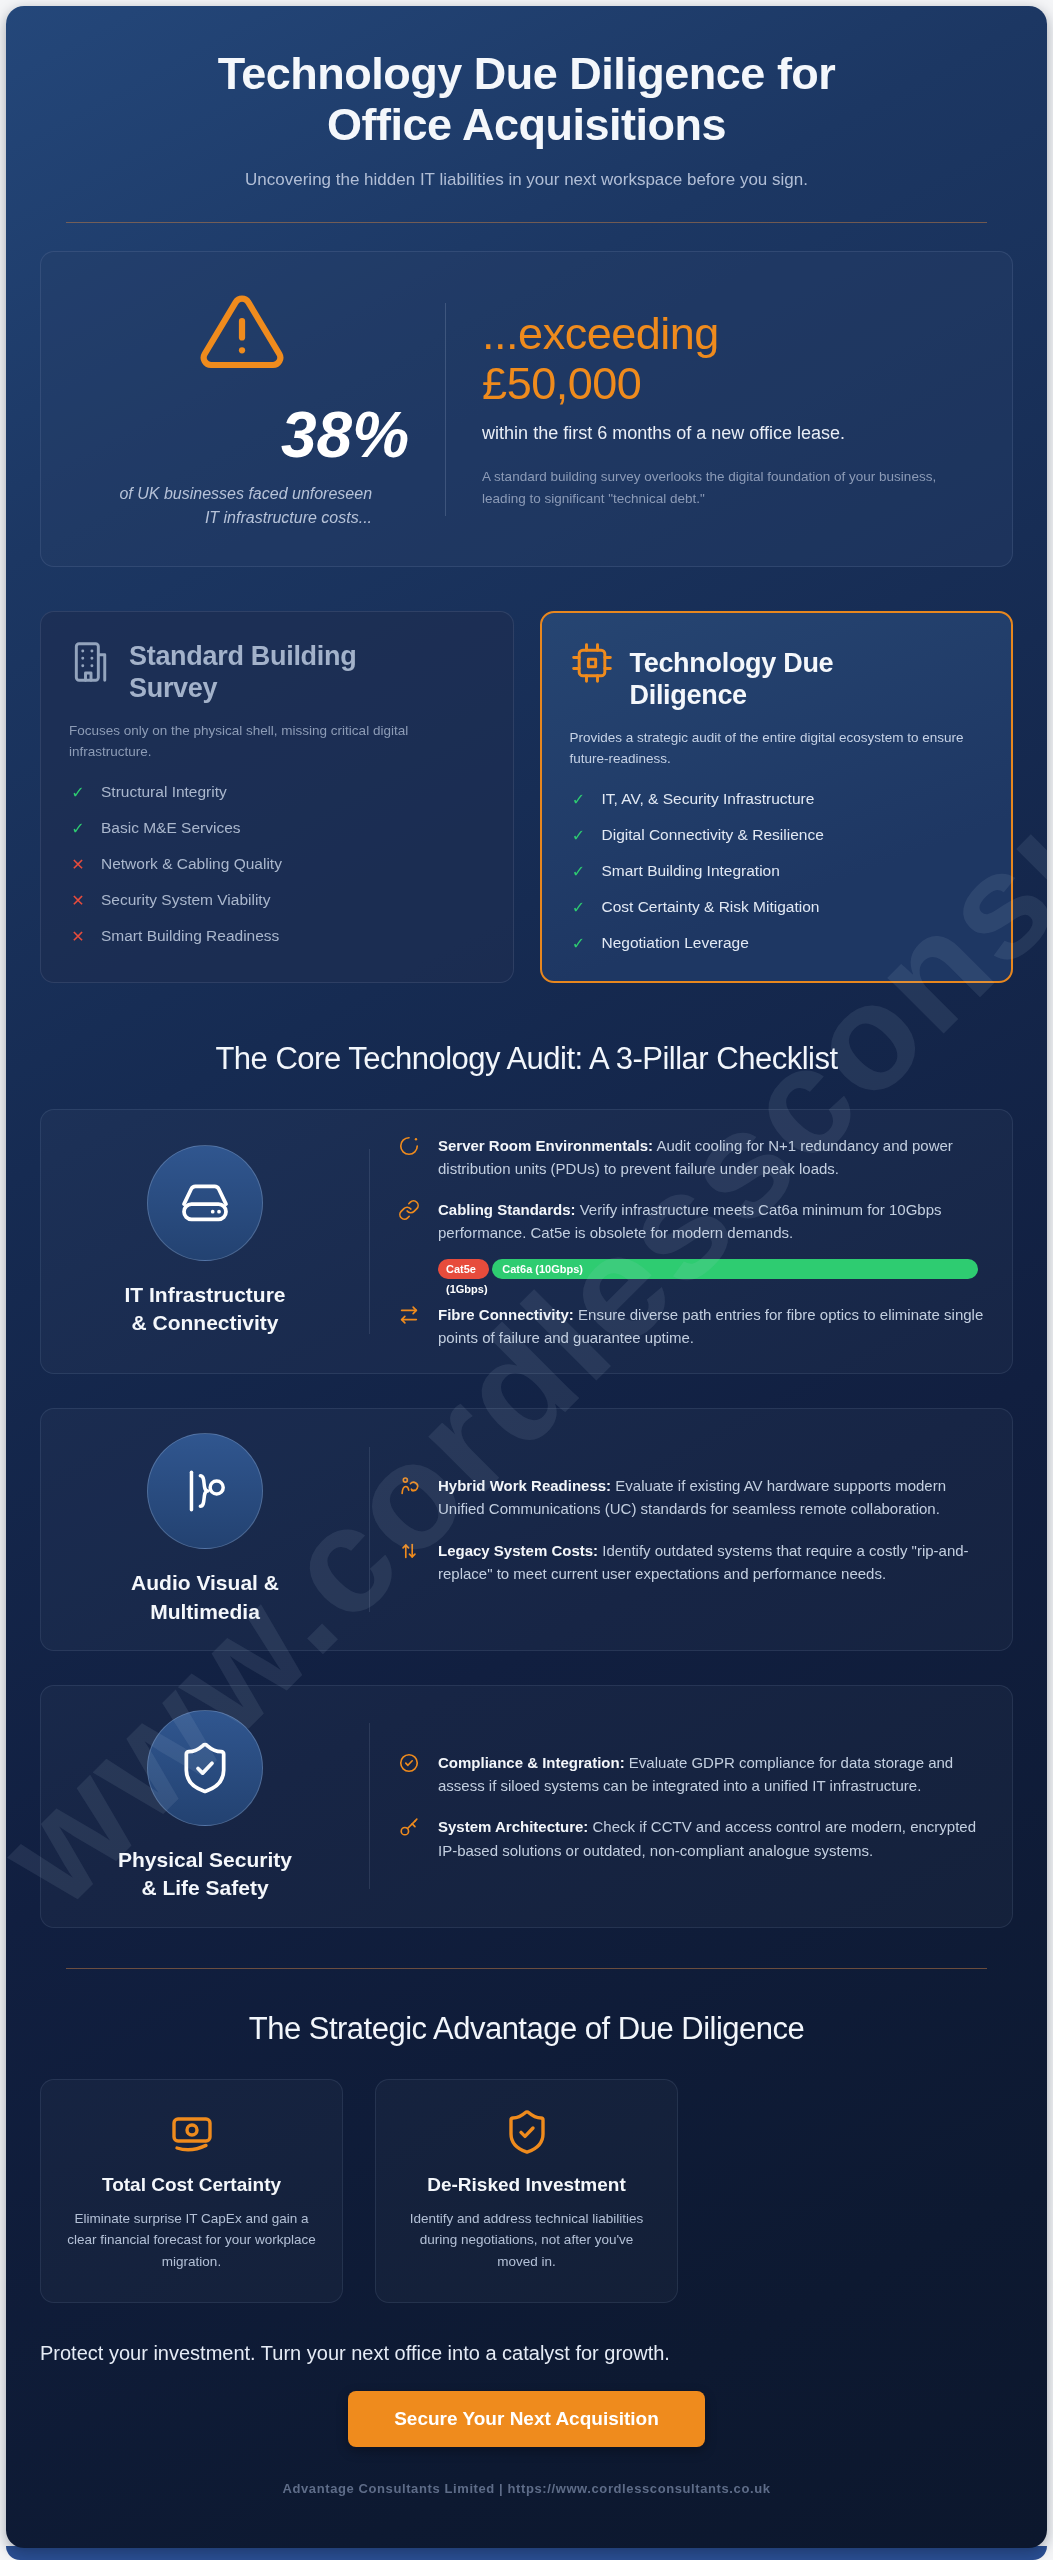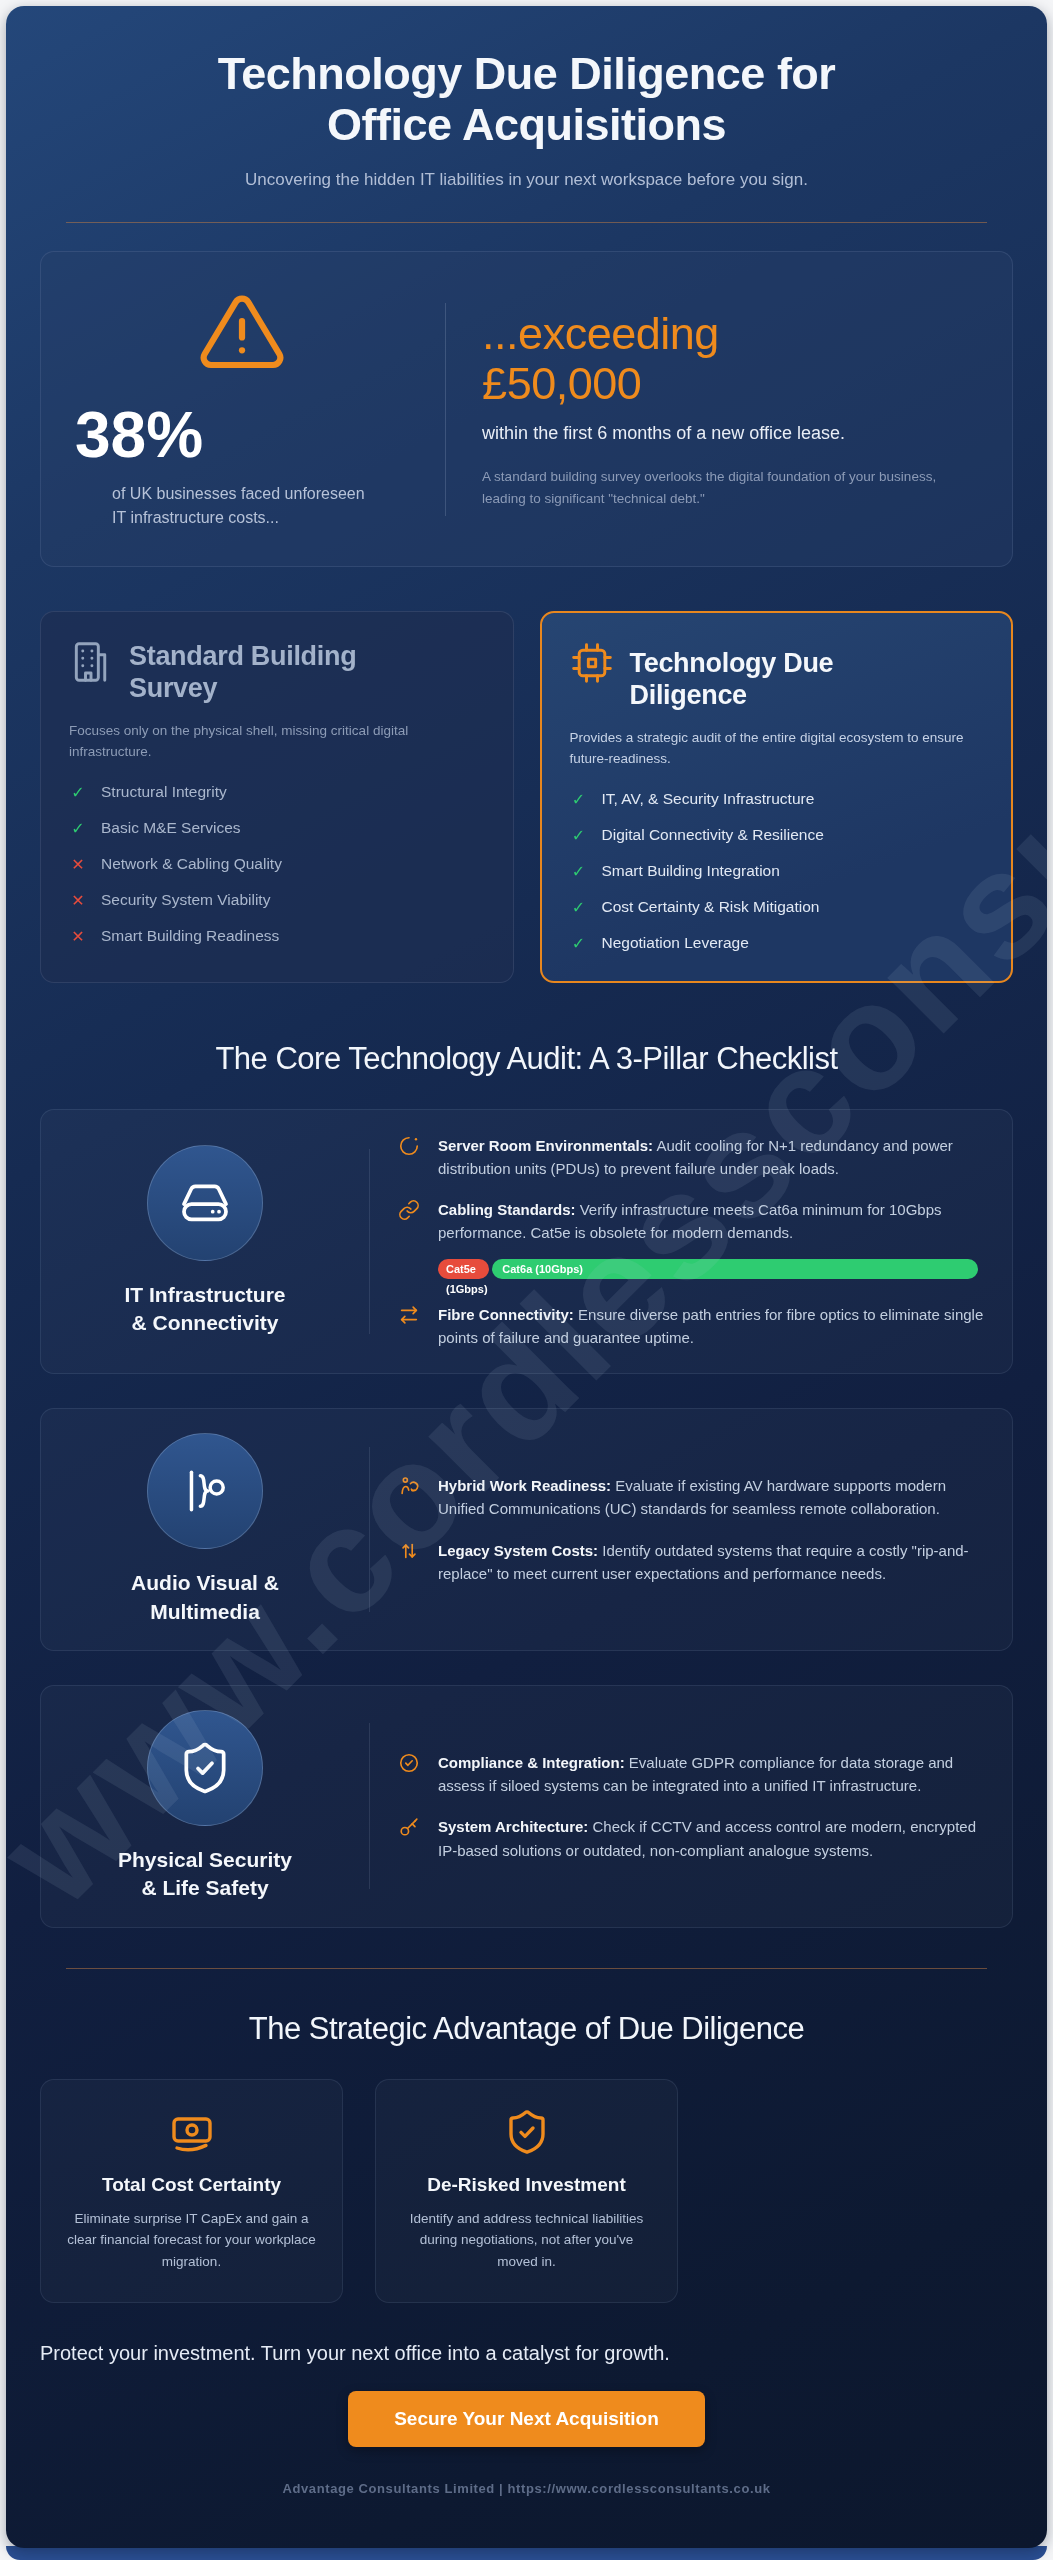--- a/index.html
+++ b/index.html
@@ -21,21 +21,21 @@
   .inner { position:relative; z-index:2; padding:0 34px; }
 
   
   .title { margin-top:42px; text-align:center; color:#f4f7fb; font-size:45px; font-weight:800; letter-spacing:-0.5px; line-height:1.14; }
   .subtitle { margin:16px auto 0; max-width:620px; text-align:center; color:#b1bed6; font-size:17px; line-height:1.5; }
   .hr { border:none; border-top:1px solid rgba(197,126,66,.5); margin:30px 26px 0; }
 
   
   .stats { margin-top:28px; background:rgba(40,62,104,.38); border:1px solid rgba(160,180,215,.14); border-radius:14px;
            padding:36px 34px; display:grid; grid-template-columns:37% 1px 1fr; column-gap:36px; align-items:center; }
-  .stats-left { text-align:left; }
+  .stats-left { text-align:right;font-style:italic; }
   .stat-num { font-size:64px; font-weight:800; color:#fff; margin-top:22px; }
   .stat-cap { margin:10px auto 0; max-width:260px; color:#b6c2d8; font-size:16px; line-height:1.5; }
   .v-div { background:rgba(200,214,236,.18); height:88%; width:1px; }
   .stat-head { color:#ef8b1d; font-size:45px; font-weight:400; line-height:1.12; letter-spacing:-0.5px; }
   .stat-sub { margin-top:14px; color:#e9eef6; font-size:18px; }
   .stat-note { margin-top:22px; max-width:540px; color:#8c9bb7; font-size:13.5px; line-height:1.6; }
 
   
   .compare { margin-top:44px; display:grid; grid-template-columns:1fr 1fr; gap:26px; }
   .comp-card { border-radius:14px; padding:28px; }

